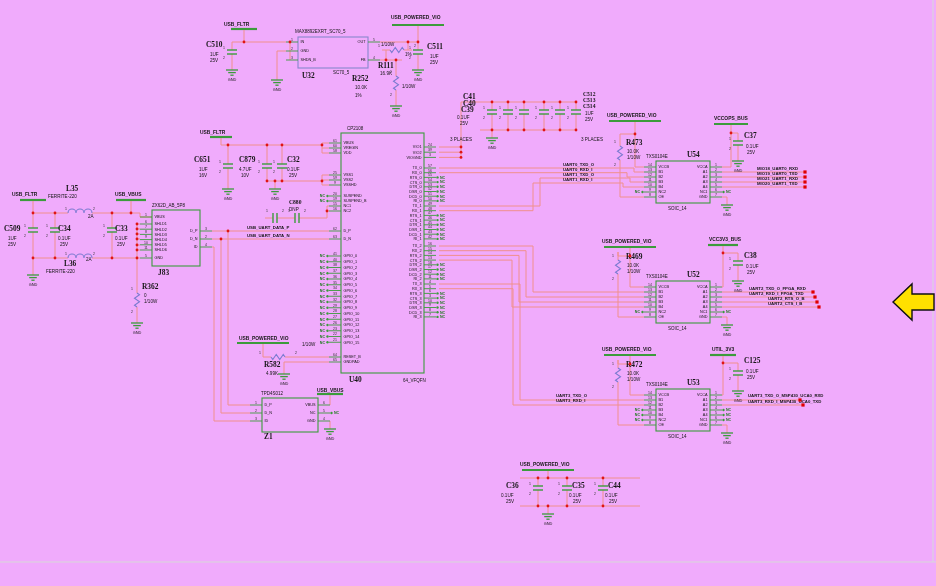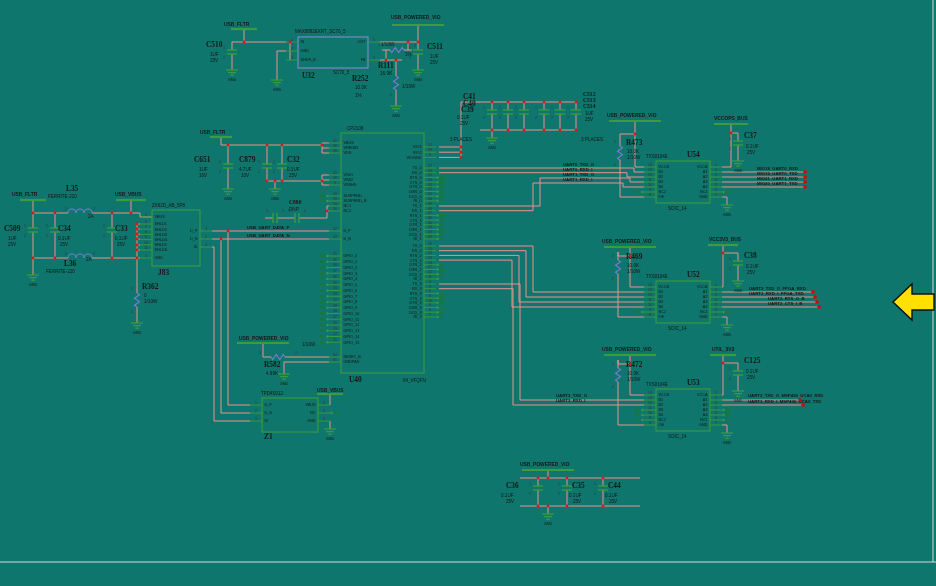--- a/index.html
+++ b/index.html
@@ -1,16 +1,16 @@
 <!DOCTYPE html>
 <html><head>
 <meta charset="utf-8">
 <style>
   html,body{margin:0;padding:0;background:#ffffff;}
-  .stage{position:relative;width:936px;height:586px;background:#0f766e;overflow:hidden;
+  .stage{position:relative;width:936px;height:586px;background:#f0abfc;overflow:hidden;
          font-family:"Liberation Sans",sans-serif;}
   svg text{font-family:"Liberation Sans",sans-serif;fill:#161616;}
   svg text.ref{font-family:"Liberation Serif",serif;font-weight:bold;font-size:7.4px;}
   svg text.ref2{font-family:"Liberation Serif",serif;font-weight:bold;font-size:5.6px;}
   svg text.val{font-size:4.6px;}
   svg text.net{font-size:4.3px;font-weight:bold;}
   svg text.rail{font-size:4.9px;font-weight:bold;}
   svg text.pkg{font-size:4.5px;}
   svg text.pn{font-size:3.8px;}
   svg text.pnum{font-size:3.5px;fill:#333;}

